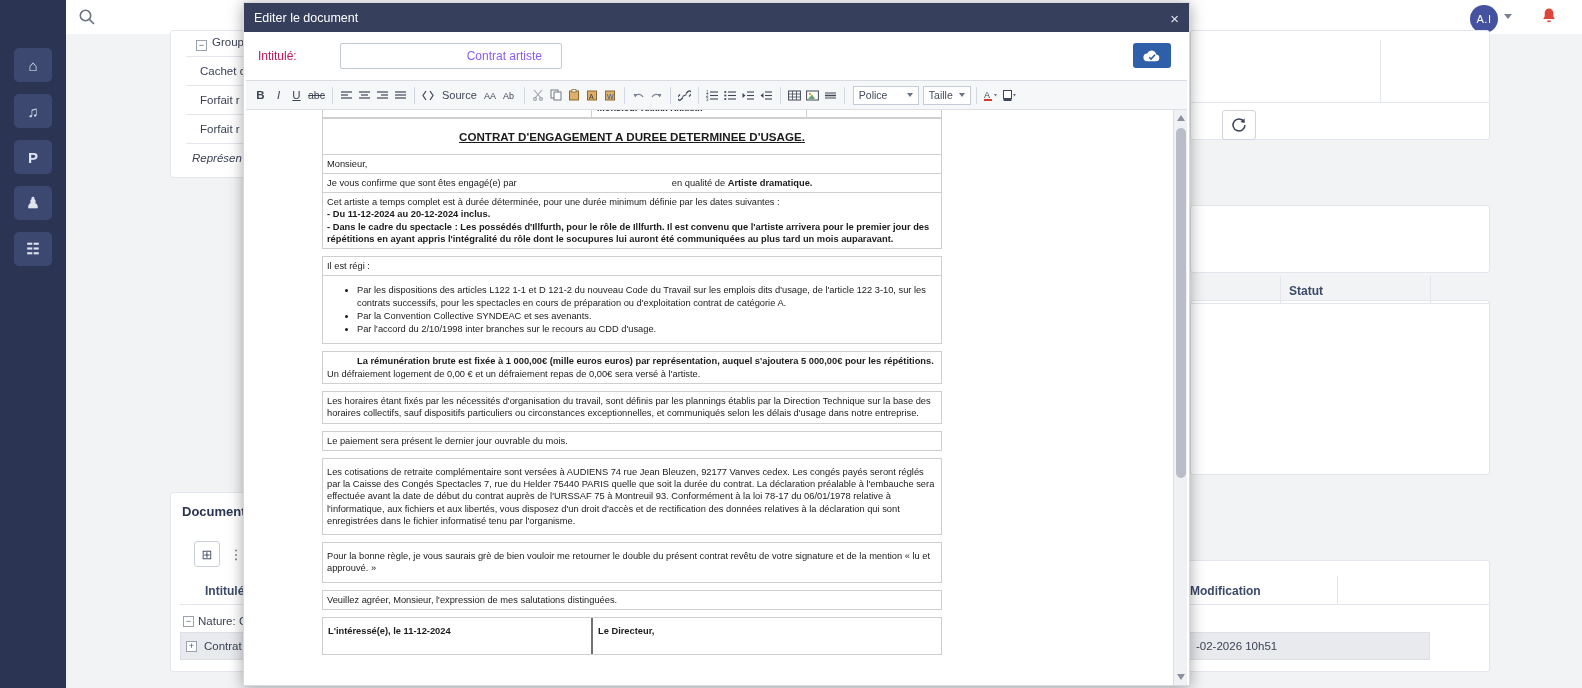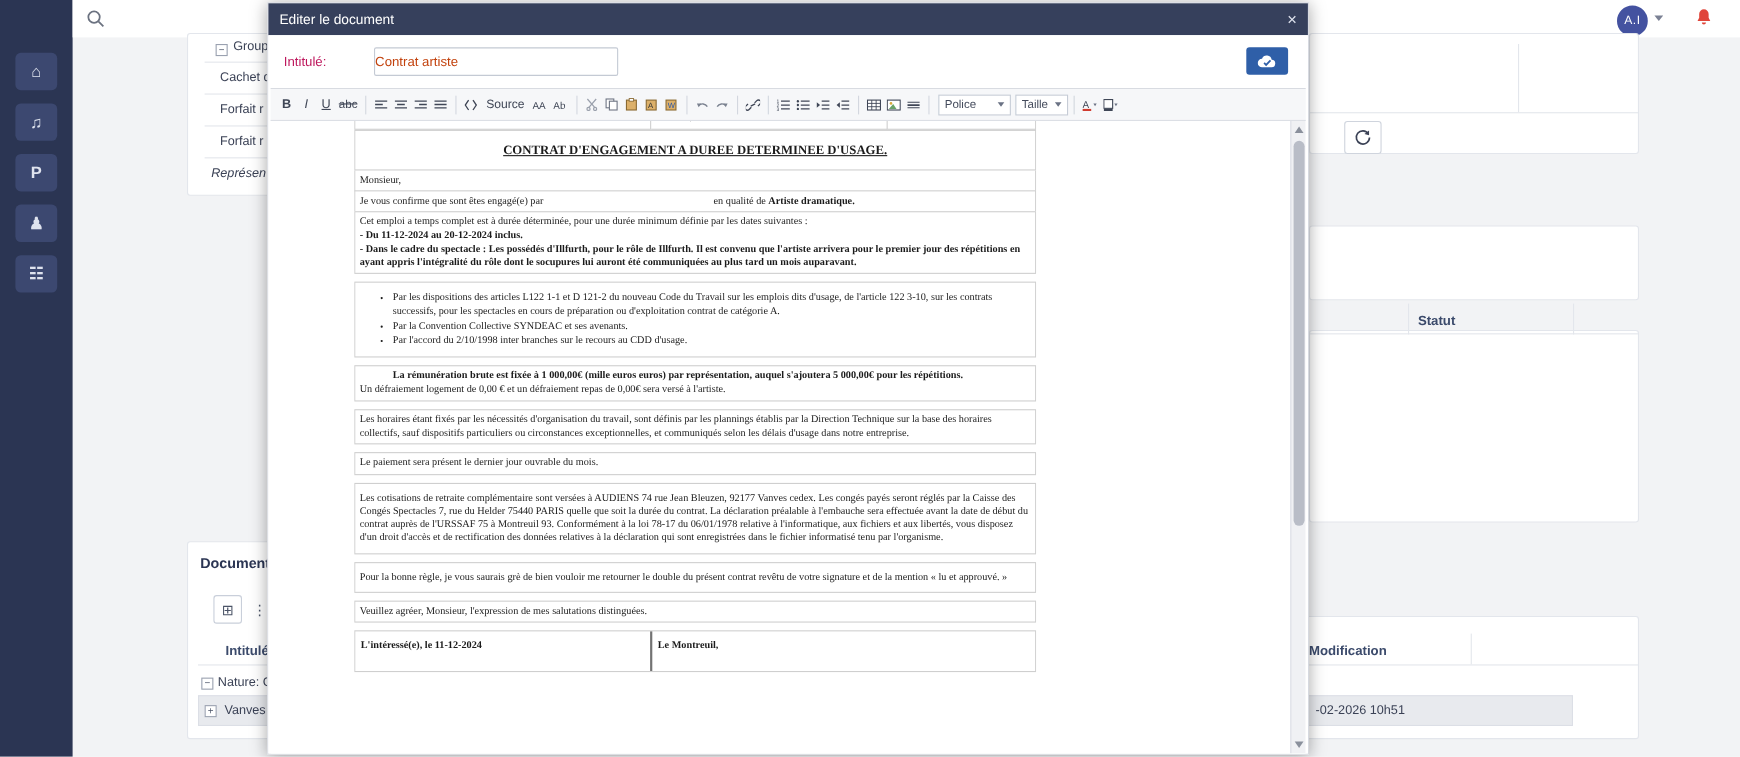--- a/index.html
+++ b/index.html
@@ -100,22 +100,22 @@
   }
   .modal-body { flex: 1 1 auto; position: relative; background: #fff; }
 
   .field-row {
     position: absolute; left: 0; top: 0; right: 0; height: 48px;
     display: flex; align-items: center; padding: 0 14px;
   }
   .field-label { font-size: 12px; color: #be185d; width: 82px; }
   .field-input {
     width: 222px; height: 26px; border: 1px solid #c4cad4; border-radius: 2px;
-    font-size: 12px; color: #c2410c; padding: 0 0;
-    font-family: "Liberation Sans", sans-serif; background: #fff;
+    font-size: 12px; color: #8b5cf6; padding: 0 19px;
+    font-family: "Liberation Sans", sans-serif; background: #fff; text-align: right;
   }
   .save-btn {
     position: absolute; right: 18px; top: 11px;
     width: 38px; height: 25px; border-radius: 3px; background: #2f5fa8;
     display: flex; align-items: center; justify-content: center;
     color: #fff; cursor: pointer;
   }
 
   
   .editor-wrap {
@@ -170,21 +170,21 @@
   }
   .scroll-arrow.up { top: 5px; border-bottom: 6px solid #8a909c; }
   .scroll-arrow.down { bottom: 5px; border-top: 6px solid #8a909c; }
 
   .page {
     position: absolute; left: 76px; top: 0; width: 620px; bottom: 0;
     overflow: hidden;
   }
   .doc {
     position: relative; width: 620px; font-size: 9.3px; color: #1b1b1b;
-    line-height: 1.32; margin-top: -12px; font-family: Liberation Serif, serif;
+    line-height: 1.32; margin-top: -12px;
   }
   .cell {
     border: 1px solid #cfcfcf; padding: 3px 4px; border-bottom: none;
   }
   .cell.last { border-bottom: 1px solid #cfcfcf; }
   .doc b { font-weight: bold; text-align: right; }
   .doc-title {
     text-align: center; font-weight: bold; text-decoration: underline;
     font-size: 11.6px; padding: 10px 4px 9px 4px;
   }
@@ -279,21 +279,21 @@
 
     <span class="bg-text bold" style="left:182px; top:504px; font-size:13px;">Document</span>
     <div class="bg-icon-btn" style="left:194px; top:541px;">⊞</div>
     <div class="bg-icon-btn" style="left:228px; top:541px; width:16px; border:none; background:transparent;">⋮</div>
     <span class="bg-text head" style="left:205px; top:584px;">Intitulé</span>
     <div class="bg-divider" style="left:180px; top:604px; width:550px; height:1px;"></div>
     <div class="tree-toggle" style="left:183px; top:616px;">−</div>
     <span class="bg-text" style="left:198px; top:615px;">Nature: C</span>
     <div class="bg-row-sel" style="left:180px; top:632px; width:550px; height:28px;"></div>
     <div class="tree-toggle" style="left:186px; top:641px;">+</div>
-    <span class="bg-text" style="left:204px; top:640px;">Vanves</span>
+    <span class="bg-text" style="left:204px; top:640px;">Contrat</span>
 
     <span class="bg-text head" style="left:1190px; top:584px;">Modification</span>
     <div class="bg-divider" style="left:1140px; top:604px; width:350px; height:1px;"></div>
     <div class="bg-divider" style="left:1337px; top:576px; width:1px; height:28px;"></div>
     <div class="bg-row-sel" style="left:1140px; top:632px; width:290px; height:28px;"></div>
     <span class="bg-text" style="left:1196px; top:640px;">-02-2026 10h51</span>
   </div>
 
   <div class="refresh-btn">
     <svg width="16" height="16" viewBox="0 0 16 16">
@@ -560,27 +560,28 @@
 
               <div class="cell" style="border-top:none;">Monsieur,</div>
 
               <div class="cell">
                 <span>Je vous confirme que sont êtes engagé(e) par</span>
                 <span style="display:inline-block; width:150px;"></span>
                 <span>en qualité de </span><b>Artiste dramatique.</b>
               </div>
 
               <div class="cell last">
-                <div>Cet emploi a temps complet est à durée déterminée, pour une durée minimum définie par les dates suivantes :</div>
+                <div>Cet artiste a temps complet est à durée déterminée, pour une durée minimum définie par les dates suivantes :</div>
                 <div><b>- Du 11-12-2024 au 20-12-2024 inclus.</b></div>
                 <div><b>- Dans le cadre du spectacle : Les possédés d'Illfurth, pour le rôle de Illfurth. Il est convenu que l'artiste arrivera pour le premier jour des répétitions en ayant appris l'intégralité du rôle dont le socupures lui auront été communiquées au plus tard un mois auparavant.</b></div>
               </div>
 
               <div class="gap"></div>
 
+              <div class="cell">Il est régi :</div>
               <div class="cell last">
                 <ul class="doc-list">
                   <li>Par les dispositions des articles L122 1-1 et D 121-2 du nouveau Code du Travail sur les emplois dits d'usage, de l'article 122 3-10, sur les contrats successifs, pour les spectacles en cours de préparation ou d'exploitation contrat de catégorie A.</li>
                   <li>Par la Convention Collective SYNDEAC et ses avenants.</li>
                   <li>Par  l'accord du 2/10/1998 inter branches sur le recours au CDD d'usage.</li>
                 </ul>
               </div>
 
               <div class="gap"></div>
 
@@ -606,21 +607,21 @@
               <div class="cell last" style="padding:7px 4px;">Pour la bonne règle, je vous saurais grè de bien vouloir me retourner le double du présent contrat revêtu de votre signature et de la mention « lu et approuvé. »</div>
 
               <div class="gap"></div>
 
               <div class="cell last">Veuillez agréer, Monsieur, l'expression de mes salutations distinguées.</div>
 
               <div class="gap"></div>
 
               <div class="two-col" style="border:1px solid #cfcfcf; height:38px;">
                 <div class="c1">L'intéressé(e), le 11-12-2024</div>
-                <div class="c2">Le Montreuil,</div>
+                <div class="c2">Le Directeur,</div>
               </div>
 
             </div>
           </div>
 
           <div class="doc-scroll-track">
             <div class="scroll-arrow up"></div>
             <div class="doc-scroll-thumb"></div>
             <div class="scroll-arrow down"></div>
           </div>

